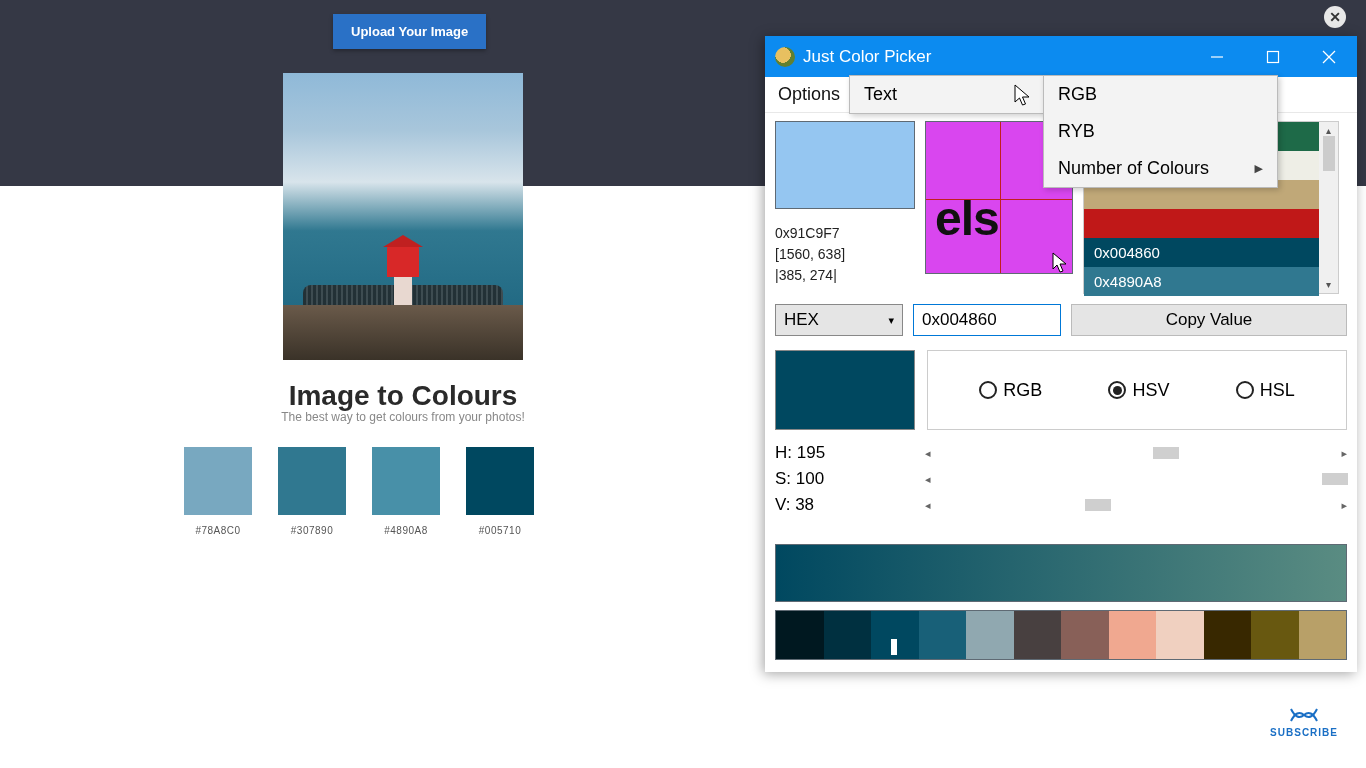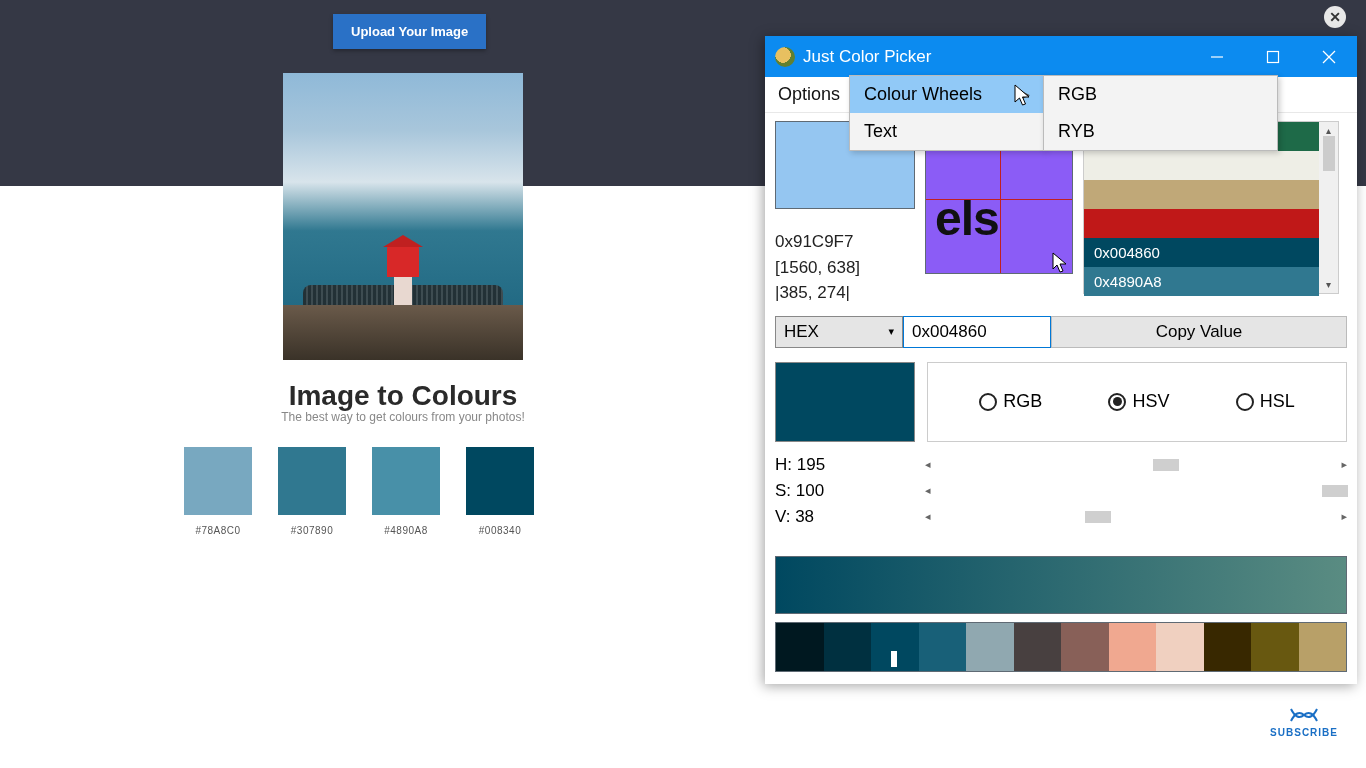--- a/index.html
+++ b/index.html
@@ -34,42 +34,42 @@
 .jcp-btn svg { stroke: #fff; fill: none; stroke-width: 1.2; }
 
 .jcp-menubar { height: 36px; display: flex; align-items: stretch; font-size: 18px; color: #111; border-bottom: 1px solid #e8e8e8; }
 .jcp-menu { padding: 5px 13px; display: flex; align-items: center; }
 .jcp-menu.active { background: #d8ebf9; }
 
 .jcp-body { padding: 8px 10px 12px 10px; position: relative; }
 
 .jcp-row1 { display: flex; gap: 10px; align-items: flex-start; }
 .preview-box { width: 140px; height: 88px; background: #95c6f1; border: 1.5px solid #5f6a74; position: relative; }
-.preview-info { font-size: 17px; color: #222; margin-top: 20px; line-height: 1.5; }
-.zoom-box { width: 148px; height: 153px; border: 1.5px solid #5f6a74; background: #8b5cf6; position: relative; overflow: hidden; }
+.preview-info { font-size: 14px; color: #222; margin-top: 14px; line-height: 1.5; }
+.zoom-box { width: 148px; height: 153px; border: 1.5px solid #5f6a74; background: #d946ef; position: relative; overflow: hidden; }
 .zoom-text { position: absolute; top: 69px; left: 9px; font-size: 48px; font-family: Arial; font-weight: bold; color: #111; letter-spacing: -1px; }
 .zoom-cross-v { position: absolute; top: 0; bottom: 0; left: 74px; width: 1px; background: #c02020; }
 .zoom-cross-h { position: absolute; left: 0; right: 0; top: 76.5px; height: 1px; background: #c02020; }
 .cursor-arrow { position: absolute; top: 130px; left: 126px; }
 .cursor-arrow svg { fill: #fff; stroke: #000; stroke-width: 1; }
 
 .history-box { width: 256px; border: 1px solid #ccc; display: flex; }
 .history-list { flex: 1; }
 .history-item { height: 29px; font-size: 15px; color: #fff; padding-left: 10px; display: flex; align-items: center; }
 .history-scroll { width: 19px; background: #f0f0f0; display: flex; flex-direction: column; align-items: center; justify-content: space-between; padding: 3px 0; font-size: 10px; color: #555; }
 .scroll-thumb { background: #ccc; width: 12px; height: 35px; }
 
 .dropdown-panel { position: absolute; background: #f3f3f3; border: 1px solid #bbb; box-shadow: 2px 2px 6px rgba(0,0,0,0.2); z-index: 100; }
 .tools-dd { top: 75px; left: 849px; width: 196px; }
 .dd-item { padding: 8px 14px; font-size: 18px; display: flex; align-items: center; justify-content: space-between; }
 .dd-item.hov { background: #91c9f7; }
 .chev { font-size: 11px; color: #444; }
 .wheels-dd { top: 75px; left: 1043px; width: 235px; }
 
-.jcp-row2 { display: flex; margin-top: 10px; align-items: stretch; }
+.jcp-row2 { display: flex; gap: 10px; margin-top: 10px; align-items: stretch; }
 .fmt-select { width: 128px; height: 32px; border: 1px solid #888; background: #e5e5e5; display: flex; align-items: center; justify-content: space-between; padding: 0 8px; font-size: 17px; }
 .hex-input { width: 148px; height: 32px; border: 1.5px solid #0078d7; padding: 0 8px; font-size: 17px; }
 .copy-btn { flex: 1; height: 32px; background: #e5e5e5; border: 1px solid #bbb; font-size: 17px; display: flex; align-items: center; justify-content: center; }
 
 .jcp-row3 { display: flex; gap: 12px; margin-top: 14px; }
 .big-swatch { width: 140px; height: 80px; border: 1px solid #888; }
 .mode-radio { flex: 1; border: 1px solid #ccc; display: flex; align-items: center; justify-content: space-around; padding: 0 18px; font-size: 18px; }
 .radio { display: flex; align-items: center; gap: 6px; }
 .radio-c { width: 18px; height: 18px; border: 2px solid #222; border-radius: 50%; display: flex; align-items: center; justify-content: center; }
 .radio-dot { width: 9px; height: 9px; background: #222; border-radius: 50%; }
@@ -117,21 +117,21 @@
     <div>
       <div class="swatch" style="background:#307890"></div>
       <div class="swatch-label">#307890</div>
     </div>
     <div>
       <div class="swatch" style="background:#4890A8"></div>
       <div class="swatch-label">#4890A8</div>
     </div>
     <div>
       <div class="swatch" style="background:#004860"></div>
-      <div class="swatch-label">#008340</div>
+      <div class="swatch-label">#005710</div>
     </div>
   </div>
 
 <div class="jcp-window">
   <div class="jcp-titlebar">
     <div class="jcp-logo"></div>
     <div class="jcp-title">Just Color Picker</div>
     <div class="jcp-spacer"></div>
     <div class="jcp-btn">
         <svg width="14" height="14">
@@ -265,34 +265,34 @@
         <div class="pal" style="background: rgb(240, 208, 192);"></div>
         <div class="pal" style="background: rgb(56, 40, 0);"></div>
         <div class="pal" style="background: rgb(104, 88, 16);"></div>
         <div class="pal" style="background: rgb(184, 160, 104);"></div>
         <div class="pal-marker" style="left: 115.333px;"></div>
       </div>
   </div>
 </div>
 
 <div class="dropdown-panel tools-dd" id="toolsdd">
-    <div class="dd-item hov">
-      <span>Colour Wheels</span>
-      <span class="chev">▶</span>
-    </div>
     <div class="dd-item">
       <span>Text</span>
     </div>
   </div>
 <div class="dropdown-panel wheels-dd" id="wheelsdd">
     <div class="dd-item">
       <span>RGB</span>
     </div>
     <div class="dd-item">
       <span>RYB</span>
+    </div>
+    <div class="dd-item">
+      <span>Number of Colours</span>
+      <span class="chev">▶</span>
     </div>
   </div>
 
 <div class="subscribe">
   <div class="subscribe-icon">
     <svg width="34" height="20">
         <g stroke="#1a6fc5" stroke-width="2" fill="none">
           <path d="M4 16 Q10 4 17 10 Q24 16 30 4"></path>
           <path d="M4 4 Q10 16 17 10 Q24 4 30 16"></path>
         </g>

